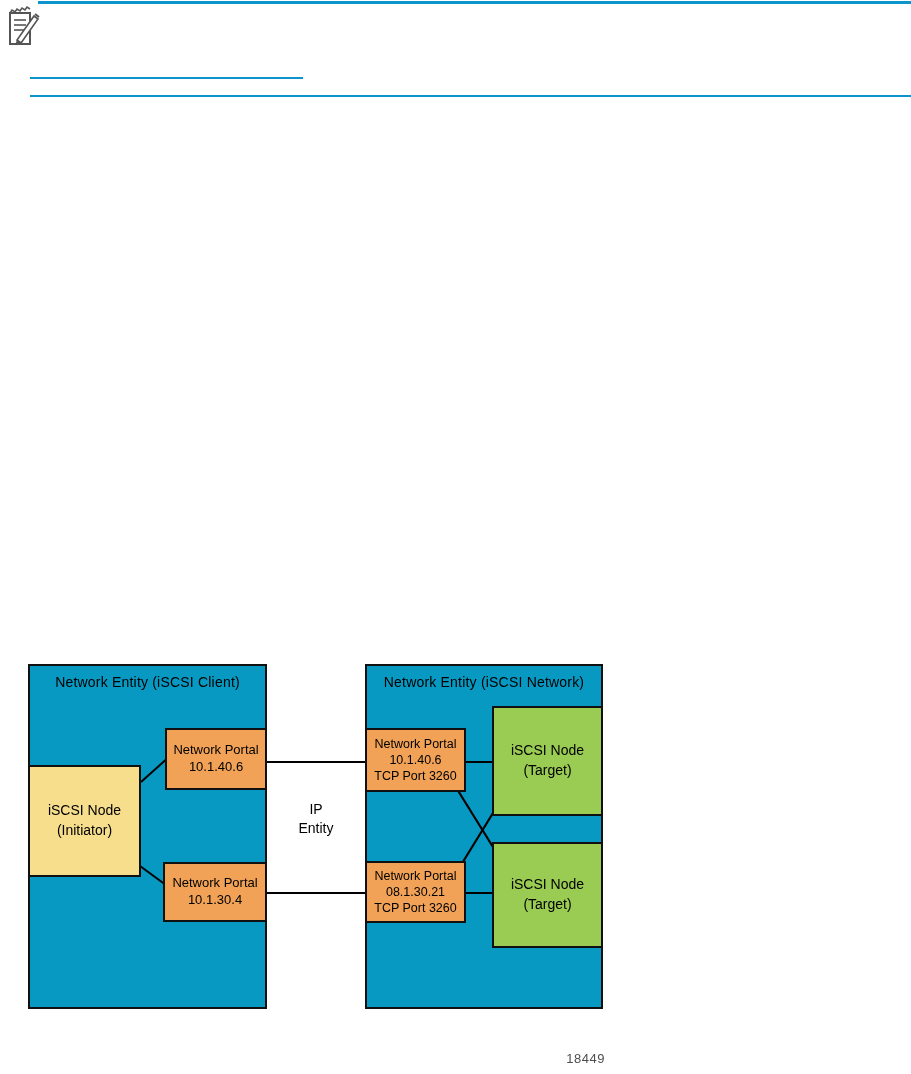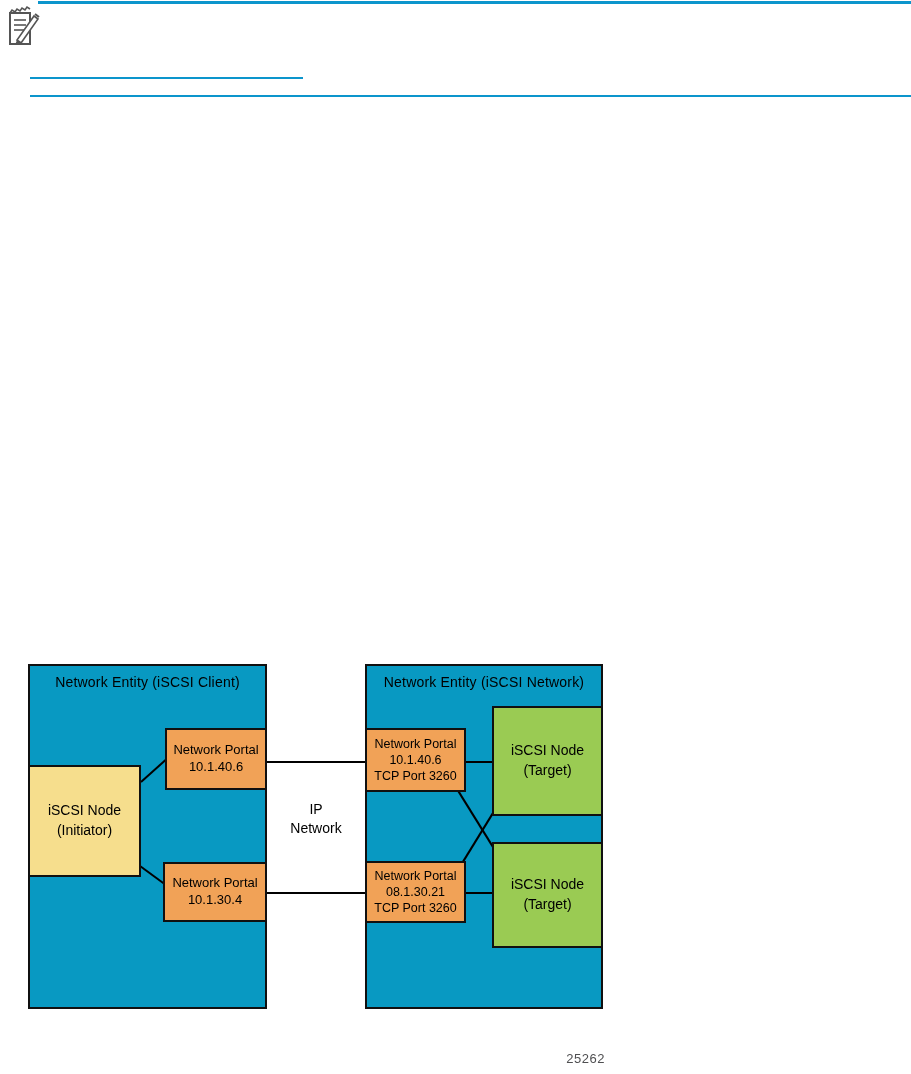--- a/index.html
+++ b/index.html
@@ -73,21 +73,21 @@
     <div>10.1.40.6</div>
   </div>
 
   <div class="abs node-box portal" style="left:163px;top:862px;width:104px;height:60px;">
     <div>Network Portal</div>
     <div>10.1.30.4</div>
   </div>
 
   <div class="abs ip-label" style="left:276px;top:800px;width:80px;">
     <div>IP</div>
-    <div>Network</div>
+    <div>Entity</div>
   </div>
 
   <div class="abs node-box portal-sm" style="left:365px;top:728px;width:101px;height:64px;">
     <div>Network Portal</div>
     <div>10.1.40.6</div>
     <div>TCP Port 3260</div>
   </div>
 
   <div class="abs node-box portal-sm" style="left:365px;top:861px;width:101px;height:62px;">
     <div>Network Portal</div>
@@ -98,15 +98,15 @@
   <div class="abs node-box target" style="left:492px;top:706px;width:111px;height:110px;">
     <div>iSCSI Node</div>
     <div>(Target)</div>
   </div>
 
   <div class="abs node-box target" style="left:492px;top:842px;width:111px;height:106px;">
     <div>iSCSI Node</div>
     <div>(Target)</div>
   </div>
 
-  <div class="abs fig-num" style="left:500px;top:1051px;width:105px;">25262</div>
+  <div class="abs fig-num" style="left:500px;top:1051px;width:105px;">18449</div>
 
 </div>
 
 </body></html>

